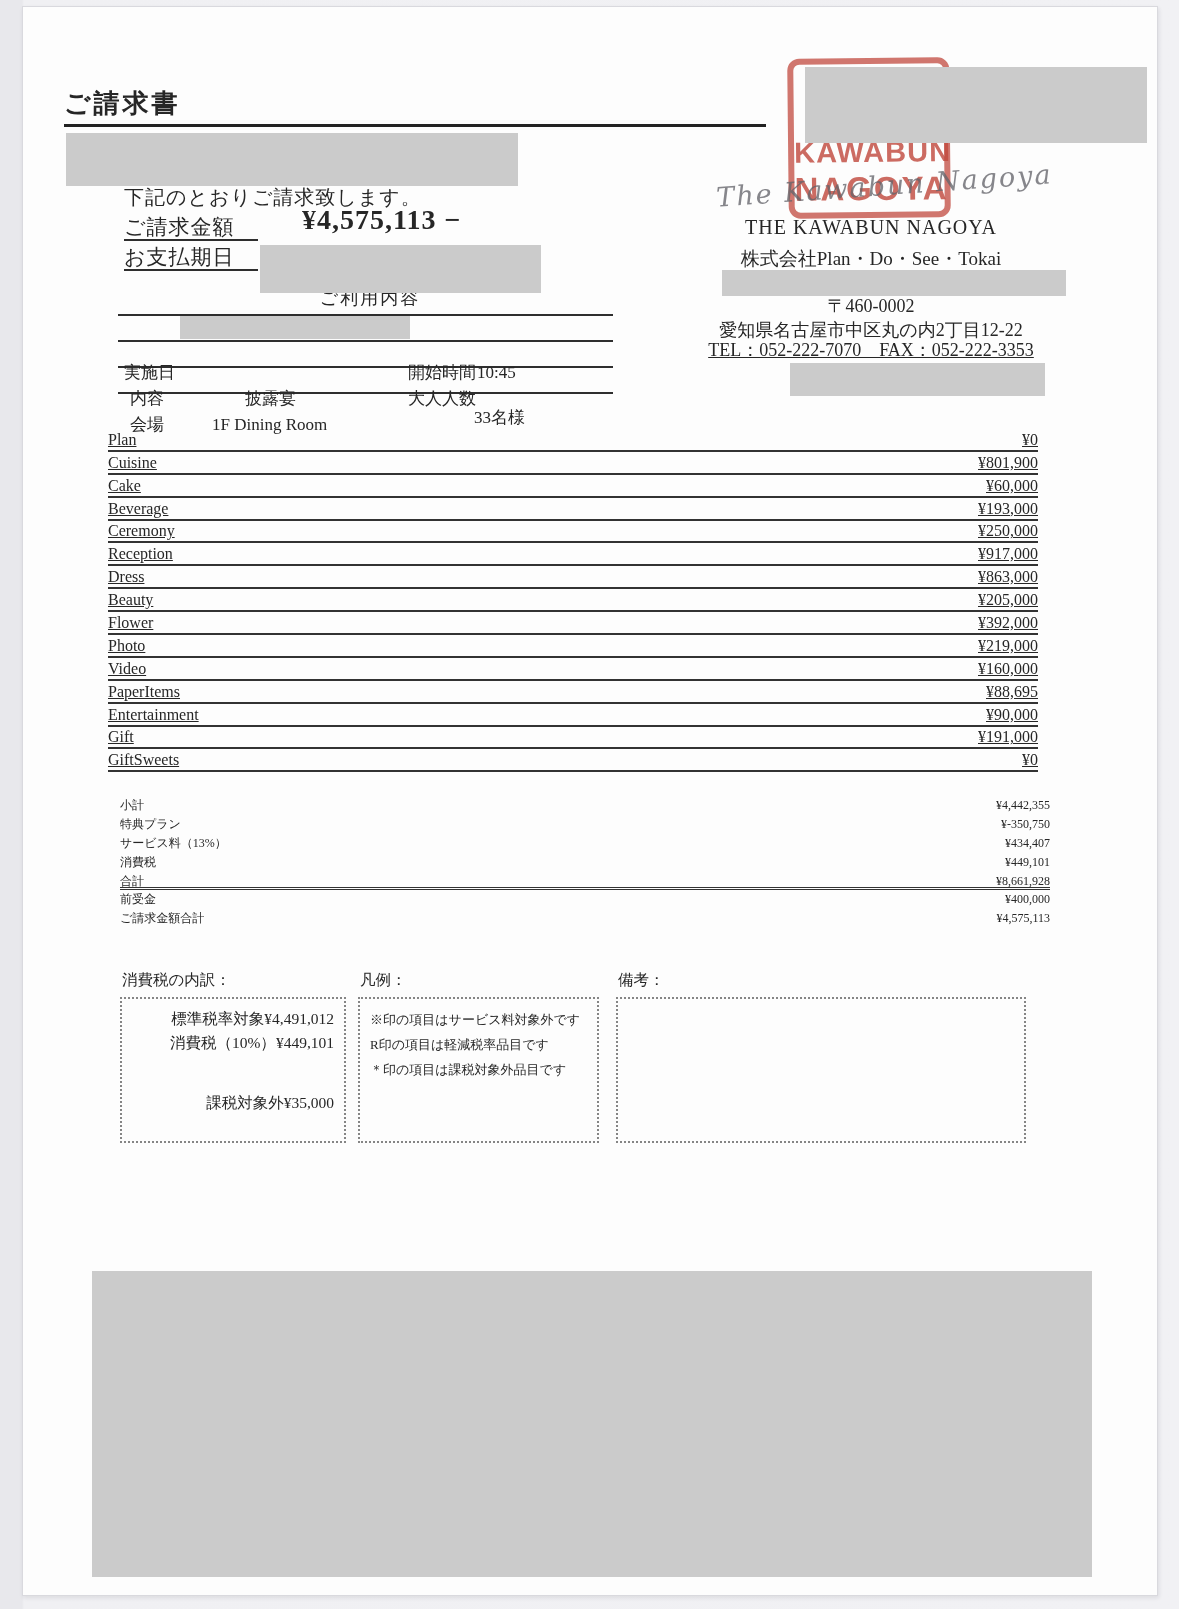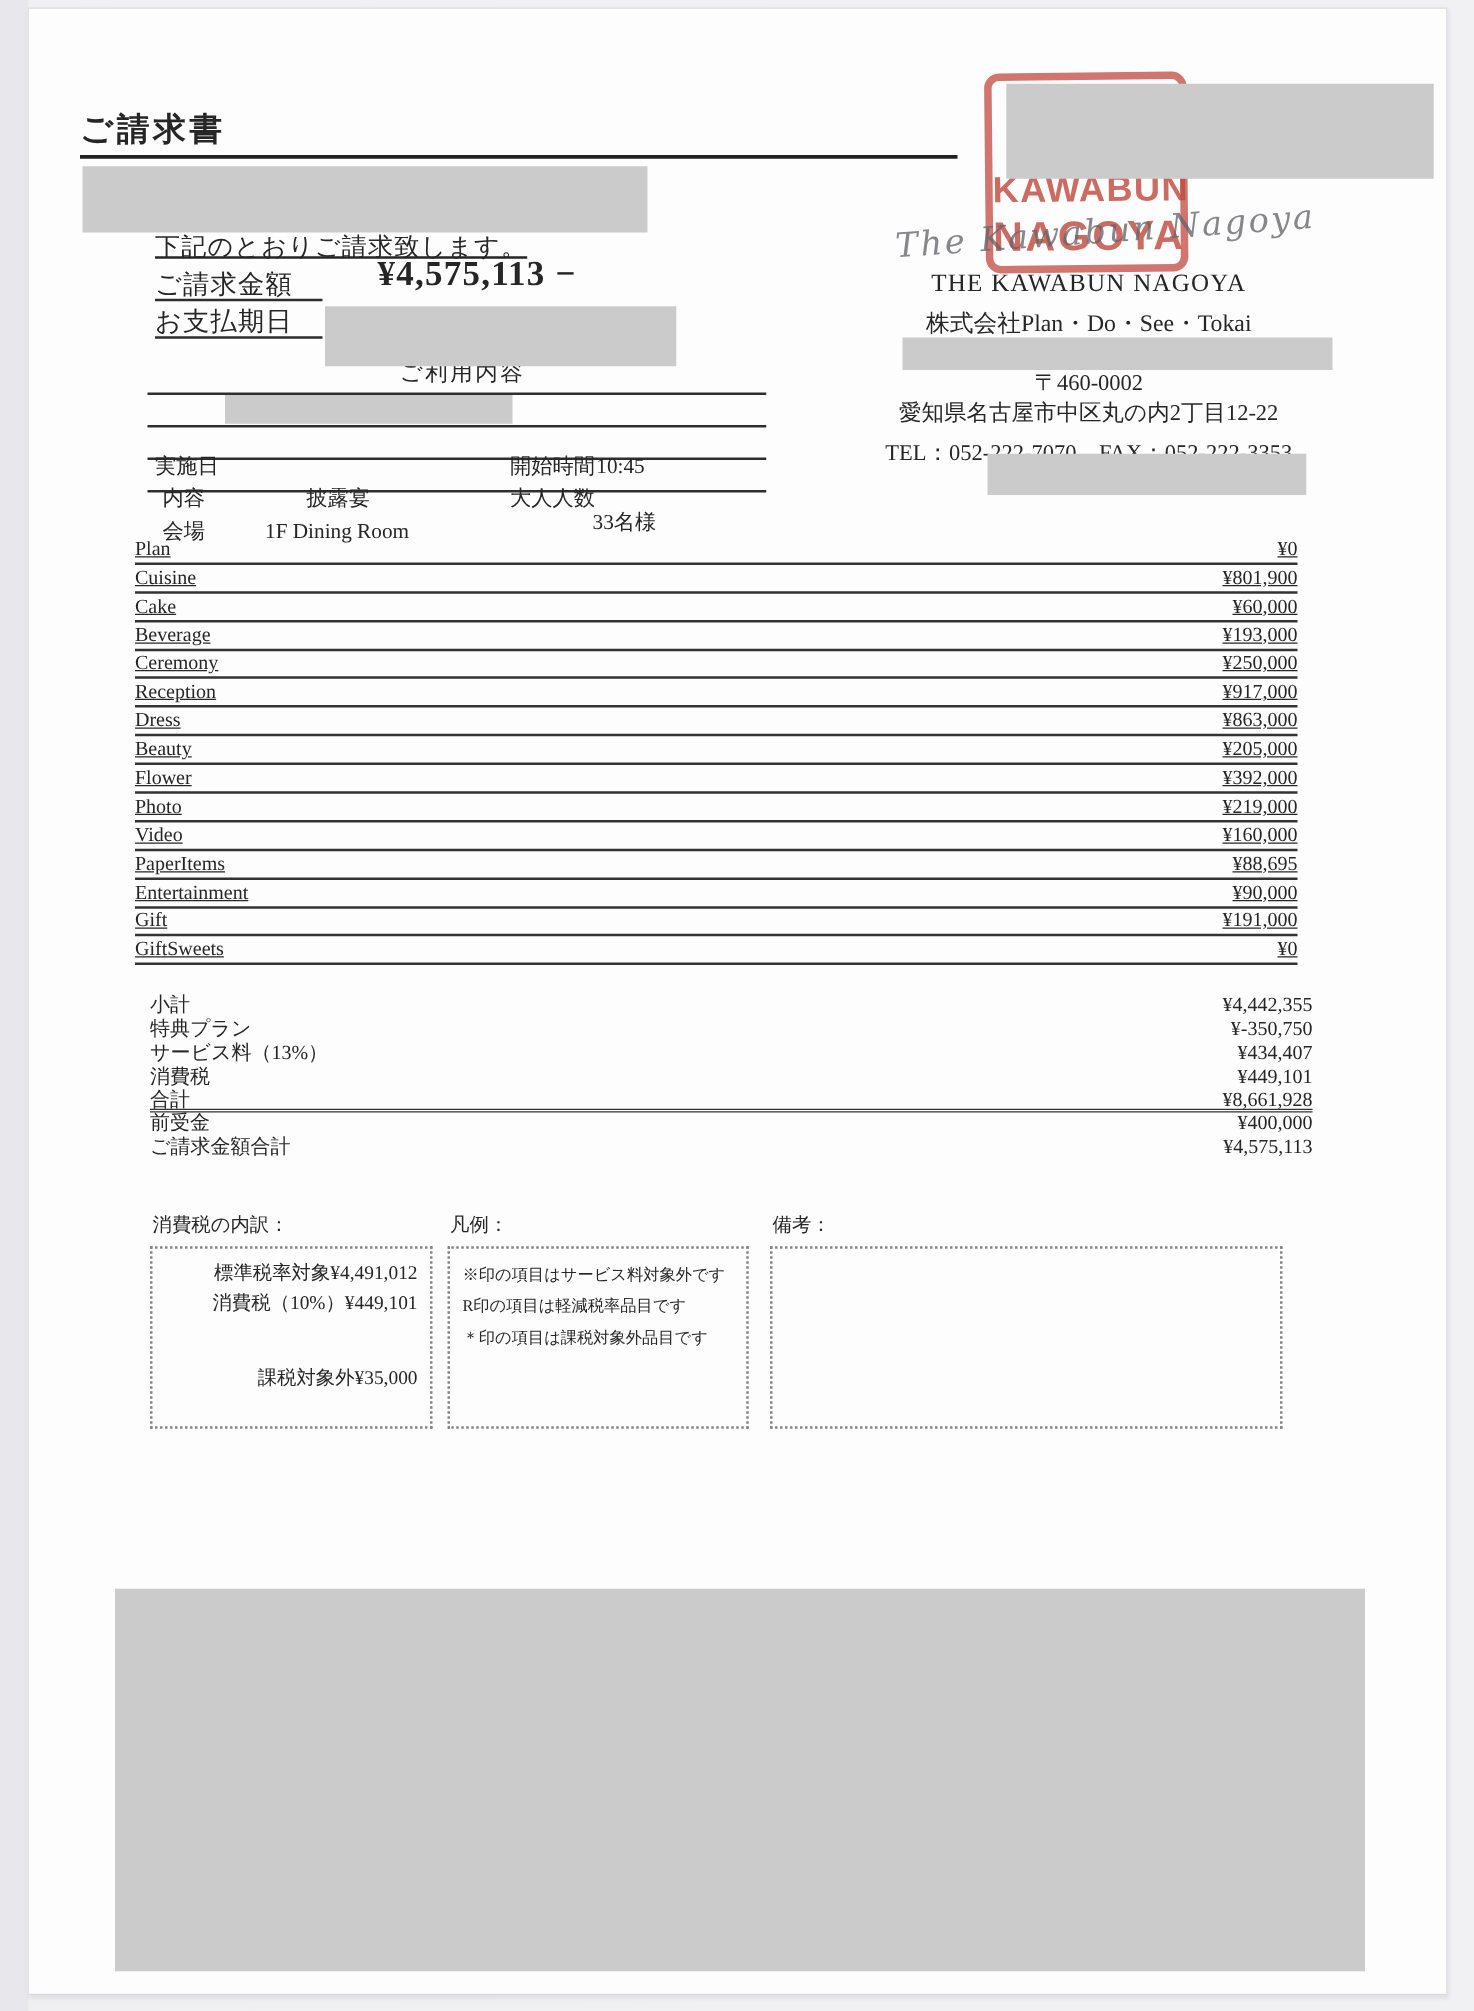--- a/index.html
+++ b/index.html
@@ -15,37 +15,37 @@
     background:#fdfdfd;border:1px solid #d9d9de;
     box-shadow:1px 2px 4px rgba(40,40,60,.10);
   }
   .abs{position:absolute;z-index:2;white-space:nowrap;}
   .redact{position:absolute;background:#cbcbcb;z-index:6;}
   .rule{position:absolute;background:#2e2e2e;z-index:2;}
 
   .doc-title{left:64px;top:86px;font-size:26px;font-weight:bold;letter-spacing:3px;}
   .title-rule{left:64px;top:124px;width:702px;height:3px;background:#222;}
 
-  .intro{left:124px;top:184px;font-size:20px;letter-spacing:1px;text-decoration:underline;}
+  .intro{left:124px;top:184px;font-size:20px;letter-spacing:1px;}
   .amt-label{left:124px;top:213px;font-size:21px;letter-spacing:1px;}
   .amt-value{left:302px;top:204px;font-size:28px;font-weight:bold;letter-spacing:1px;}
   .amt-underline{left:124px;top:239px;width:134px;height:2px;}
   .due-label{left:124px;top:243px;font-size:21px;letter-spacing:1px;}
   .due-underline{left:124px;top:269px;width:134px;height:2px;}
 
   .usage-title{left:270px;top:286px;width:200px;text-align:center;font-size:18px;letter-spacing:2px;}
   .u-rule{left:118px;width:495px;height:2px;}
   .u-txt{font-size:17px;line-height:23px;margin-top:44px;}
 
   .issuer-line{left:690px;width:362px;text-align:center;}
   .iss-name{top:216px;font-size:20px;letter-spacing:1px;}
   .iss-company{top:246px;font-size:19px;}
   .iss-postal{top:294px;font-size:18px;}
   .iss-address{top:318px;font-size:18px;}
-  .iss-telfax{top:350px;font-size:18px;}
+  .iss-telfax{top:338px;font-size:18px;text-decoration:underline;}
 
   .stamp{
     position:absolute;left:788px;top:58px;width:150px;height:148px;
     border:6px solid rgba(193,73,62,.75);border-radius:12px;z-index:3;
     transform:rotate(-.6deg);
   }
   .stamp span{
     position:absolute;left:0;width:100%;text-align:center;
     font-family:"Liberation Sans","DejaVu Sans",sans-serif;font-weight:bold;
     color:rgba(193,73,62,.82);
@@ -60,21 +60,21 @@
 
   .items{position:absolute;left:108px;top:429px;width:930px;z-index:2;text-decoration:underline;}
   .item-row{
     display:flex;justify-content:space-between;align-items:flex-end;
     height:22.9px;box-sizing:border-box;border-bottom:2px solid #333;
     font-size:16px;line-height:20px;
   }
   .summary{position:absolute;left:120px;top:796px;width:930px;z-index:2;}
   .summary-row{
     display:flex;justify-content:space-between;
-    height:18.9px;box-sizing:border-box;font-size:16px;line-height:18.5px;
+    height:18.9px;box-sizing:border-box;font-size:12px;line-height:18.5px;
   }
   .summary-row.divider{border-bottom:3px double #333;}
 
   .box-label{font-size:15.5px;z-index:2;}
   .dotbox{position:absolute;border:2px dotted #858585;box-sizing:border-box;z-index:2;background:transparent;}
   .tax-box{left:120px;top:997px;width:226px;height:146px;padding:8px 10px;}
   .tax-row{display:flex;justify-content:flex-end;font-size:15.5px;line-height:24px;}
   .tax-row.gap{margin-top:36px;}
   .legend-box{left:358px;top:997px;width:241px;height:146px;padding:8px 10px;}
   .legend-line{font-size:13px;line-height:25px;white-space:nowrap;}

